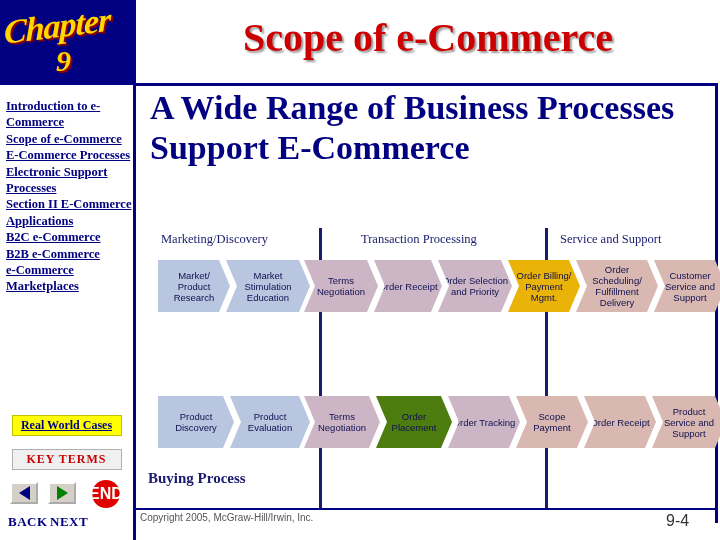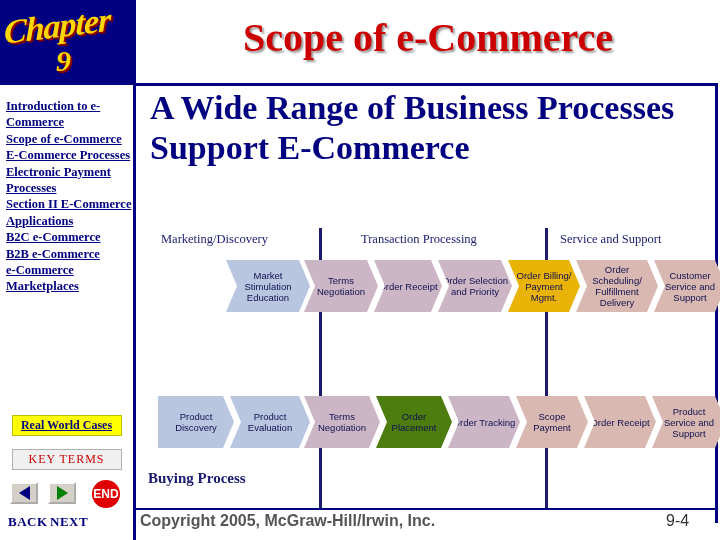--- a/index.html
+++ b/index.html
@@ -98,21 +98,21 @@
     background: #ffff00;
     padding: 2px 2px;
     border: 1px solid #c0c000;
   }
   #key-terms {
     margin: 13px auto 0 auto;
     width: 104px;
     text-align: center;
     font-family: "Liberation Serif", serif;
     font-size: 12px;
-    font-weight: normal;
+    font-weight: bold;
     color: #cc0000;
     letter-spacing: 1px;
     background: #f0f0f0;
     border: 1px solid #b0b0b0;
     padding: 2px 2px;
   }
   #btn-row {
     position: relative;
     margin-top: 12px;
     height: 26px;
@@ -141,21 +141,21 @@
   #end-btn {
     position: absolute;
     left: 92px;
     top: -2px;
     width: 28px;
     height: 28px;
     border-radius: 50%;
     background: #e00000;
     color: #ffffff;
     font-family: "Liberation Sans", sans-serif;
-    font-size: 12px;
+    font-size: 16px;
     font-weight: bold;
     display: flex;
     align-items: center;
     justify-content: center;
   }
   #label-row {
     position: relative;
     margin-top: 6px;
     height: 18px;
   }
@@ -266,23 +266,22 @@
     top: 508px;
     width: 582px;
     height: 2px;
     background: #000080;
   }
   #copyright {
     position: absolute;
     left: 140px;
     top: 512px;
     font-family: "Liberation Sans", sans-serif;
-    font-size: 16px;
+    font-size: 10px;
     color: #555555;
-    font-weight: bold;
   }
   #slide-number {
     position: absolute;
     left: 666px;
     top: 512px;
     font-family: "Liberation Sans", sans-serif;
     font-size: 16px;
     color: #333333;
   }
 </style>
@@ -295,21 +294,21 @@
 
     <div id="chapter-banner">
       <div id="chapter-word">Chapter</div>
       <div id="chapter-num">9</div>
     </div>
 
     <div id="toc">
       <div class="toc-item">Introduction to e-Commerce</div>
       <div class="toc-item">Scope of e-Commerce</div>
       <div class="toc-item">E-Commerce Processes</div>
-      <div class="toc-item">Electronic Payment Processes</div>
+      <div class="toc-item">Electronic Support Processes</div>
       <div class="toc-item">Section II E-Commerce Applications</div>
       <div class="toc-item">B2C e-Commerce</div>
       <div class="toc-item">B2B e-Commerce</div>
       <div class="toc-item">e-Commerce Marketplaces</div>
     </div>
 
     <div id="nav-bottom">
       <div id="real-world-cases">Real World Cases</div>
       <div id="key-terms">KEY TERMS</div>
 
@@ -340,20 +339,23 @@
 
     <div class="phase-label" style="left:25px; top:4px;">Marketing/Discovery</div>
     <div class="phase-label" style="left:225px; top:4px;">Transaction Processing</div>
     <div class="phase-label" style="left:424px; top:4px;">Service and Support</div>
 
     <div class="divider" style="left:183px; top:0px; height:130px;"></div>
     <div class="divider" style="left:409px; top:0px; height:130px;"></div>
     <div class="divider" style="left:183px; top:130px; height:150px;"></div>
     <div class="divider" style="left:409px; top:130px; height:150px;"></div>
 
+    <div class="chev first" style="left:22px;  top:32px; width:72px;  background:#b8c6e0;">
+      <span class="chev-inner">Market/ Product Research</span>
+    </div>
     <div class="chev" style="left:90px;  top:32px; width:84px;  background:#b8c6e0;">
       <span class="chev-inner">Market Stimulation Education</span>
     </div>
     <div class="chev" style="left:168px; top:32px; width:74px;  background:#ccb6c6;">
       <span class="chev-inner">Terms Negotiation</span>
     </div>
     <div class="chev" style="left:238px; top:32px; width:68px;  background:#ccb6c6;">
       <span class="chev-inner">Order Receipt</span>
     </div>
     <div class="chev" style="left:302px; top:32px; width:74px;  background:#ccb6c6;">

